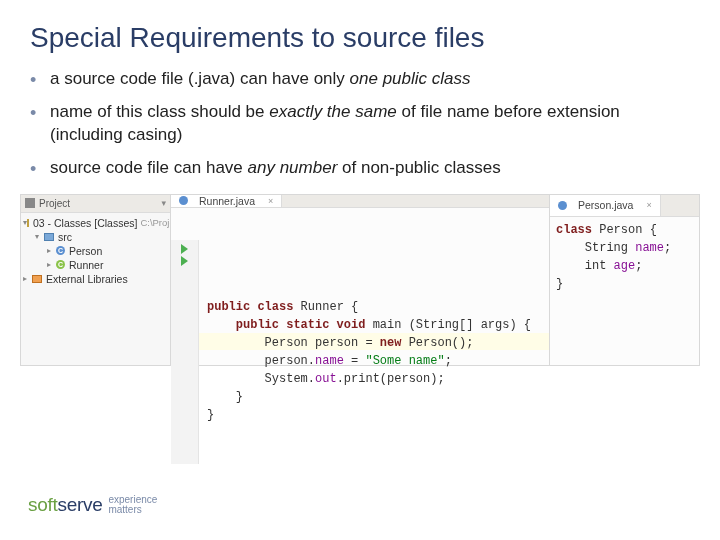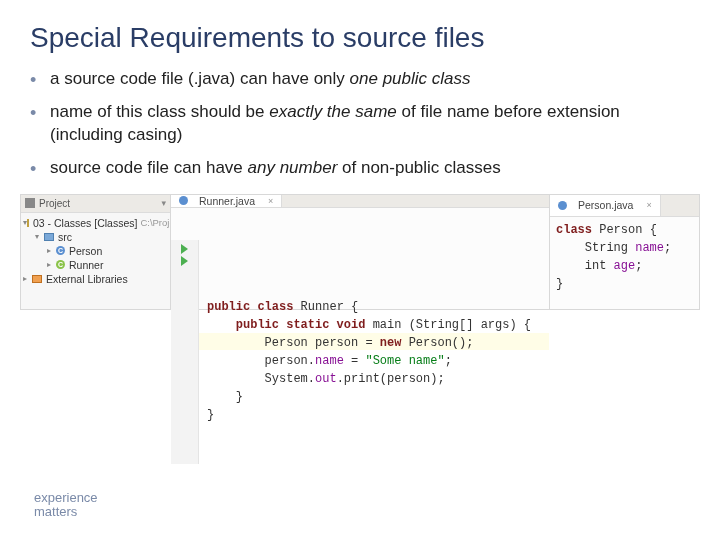--- a/index.html
+++ b/index.html
@@ -34,21 +34,21 @@
     position: absolute;
     left: -16px;
     color: #7a8aa8;
     font-size: 18px;
   }
   .em { font-style: italic; }
   .ide {
     margin: 14px 20px 0 20px;
     display: flex;
     border: 1px solid #d8d8d8;
-    height: 116px;
+    height: 172px;
     font-family: "Segoe UI", Tahoma, sans-serif;
     font-size: 11px;
     background: #fcfcfc;
   }
   .project-panel {
     width: 150px;
     border-right: 1px solid #d8d8d8;
     background: #f7f7f7;
     display: flex;
     flex-direction: column;
@@ -101,21 +101,21 @@
     position: absolute;
     left: 28px;
     bottom: 18px;
     height: 34px;
     display: flex;
     align-items: center;
   }
   .logo-soft { font-size: 19px; font-weight: 500; letter-spacing: -0.3px; }
   .logo-soft .s1 { color: #6aa043; }
   .logo-soft .s2 { color: #2a3d66; }
-  .logo-tag { font-size: 13px; color: #7a8aa8; line-height: 1.05; margin-left: 6px; }
+  .logo-tag { font-size: 10px; color: #7a8aa8; line-height: 1.05; margin-left: 6px; }
 </style>
 </head>
 <body>
 
 <h1 class="title">Special Requirements to source files</h1>
 
 <ul class="bullets">
   <li><span>a source code file (.java) can have only </span><span class="em">one public class</span><span></span></li>
   <li><span>name of this class should be </span><span class="em">exactly the same</span><span> of file name before extension (including casing)</span></li>
   <li><span>source code file can have </span><span class="em">any number</span><span> of non-public classes</span></li>
@@ -188,17 +188,18 @@
         </div>
     </div>
     <div class="code-r"><span class="kw">class</span><span> Person {</span>
 <span>    String </span><span class="fld">name</span><span>;</span>
 <span>    int </span><span class="fld">age</span><span>;</span>
 <span>}</span></div>
   </div>
 </div>
 
 <div class="footer">
+  <div class="logo-soft"><span class="s1">soft</span><span class="s2">serve</span></div>
   <div class="logo-tag">
       <div>experience</div>
       <div>matters</div>
     </div>
 </div>
 
 </body></html>

